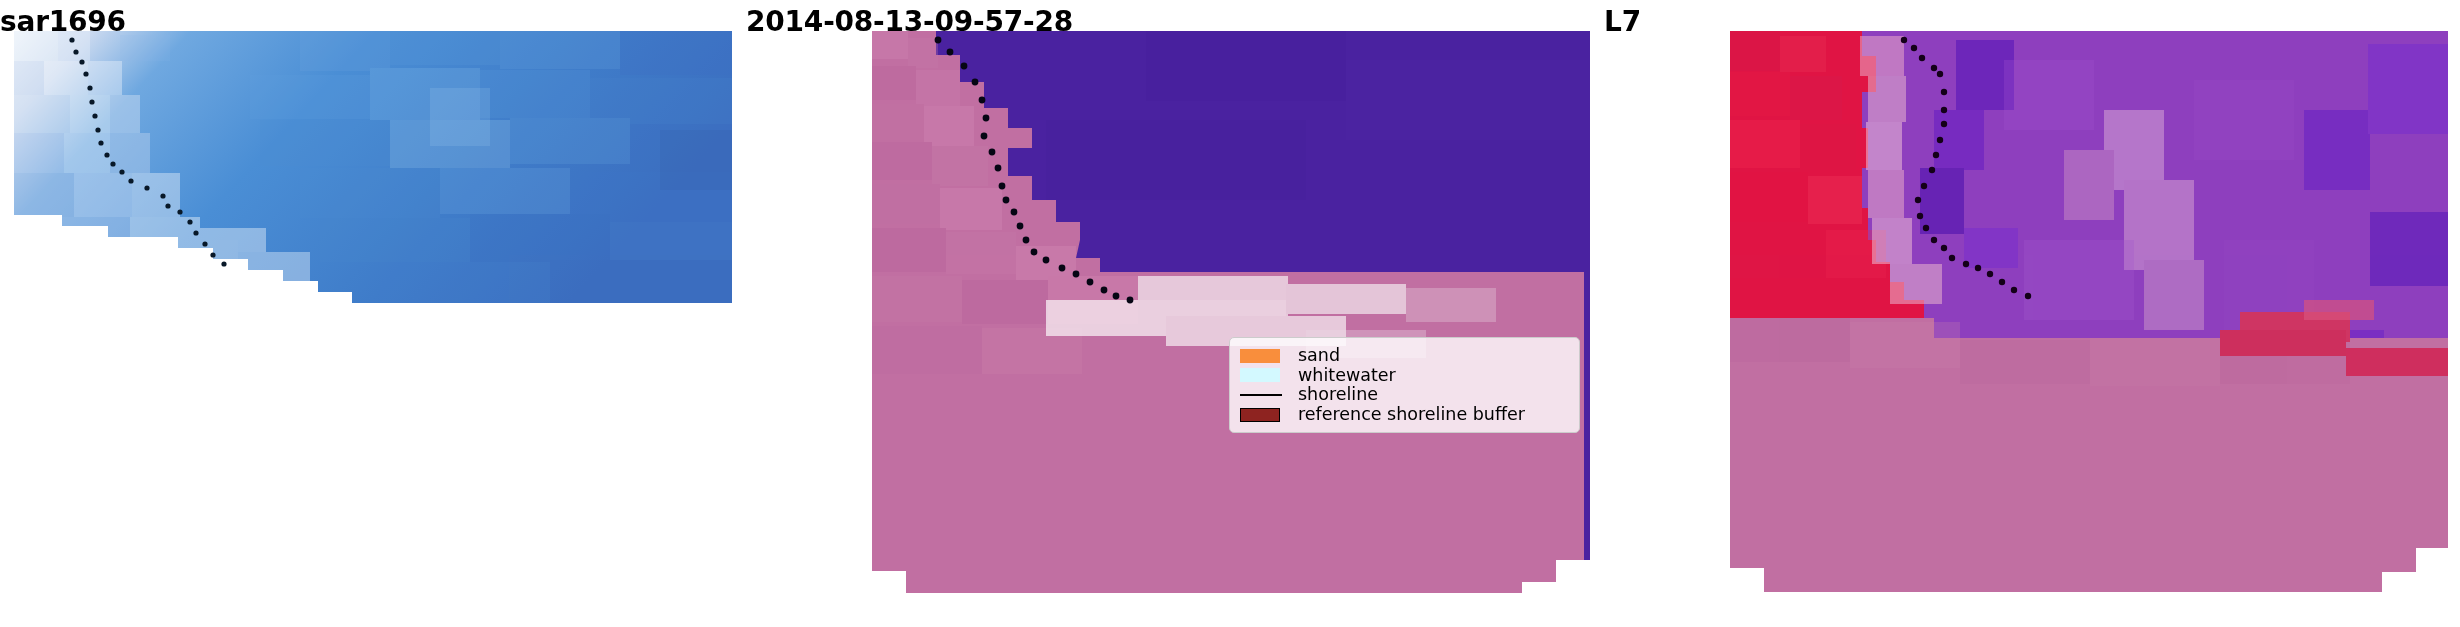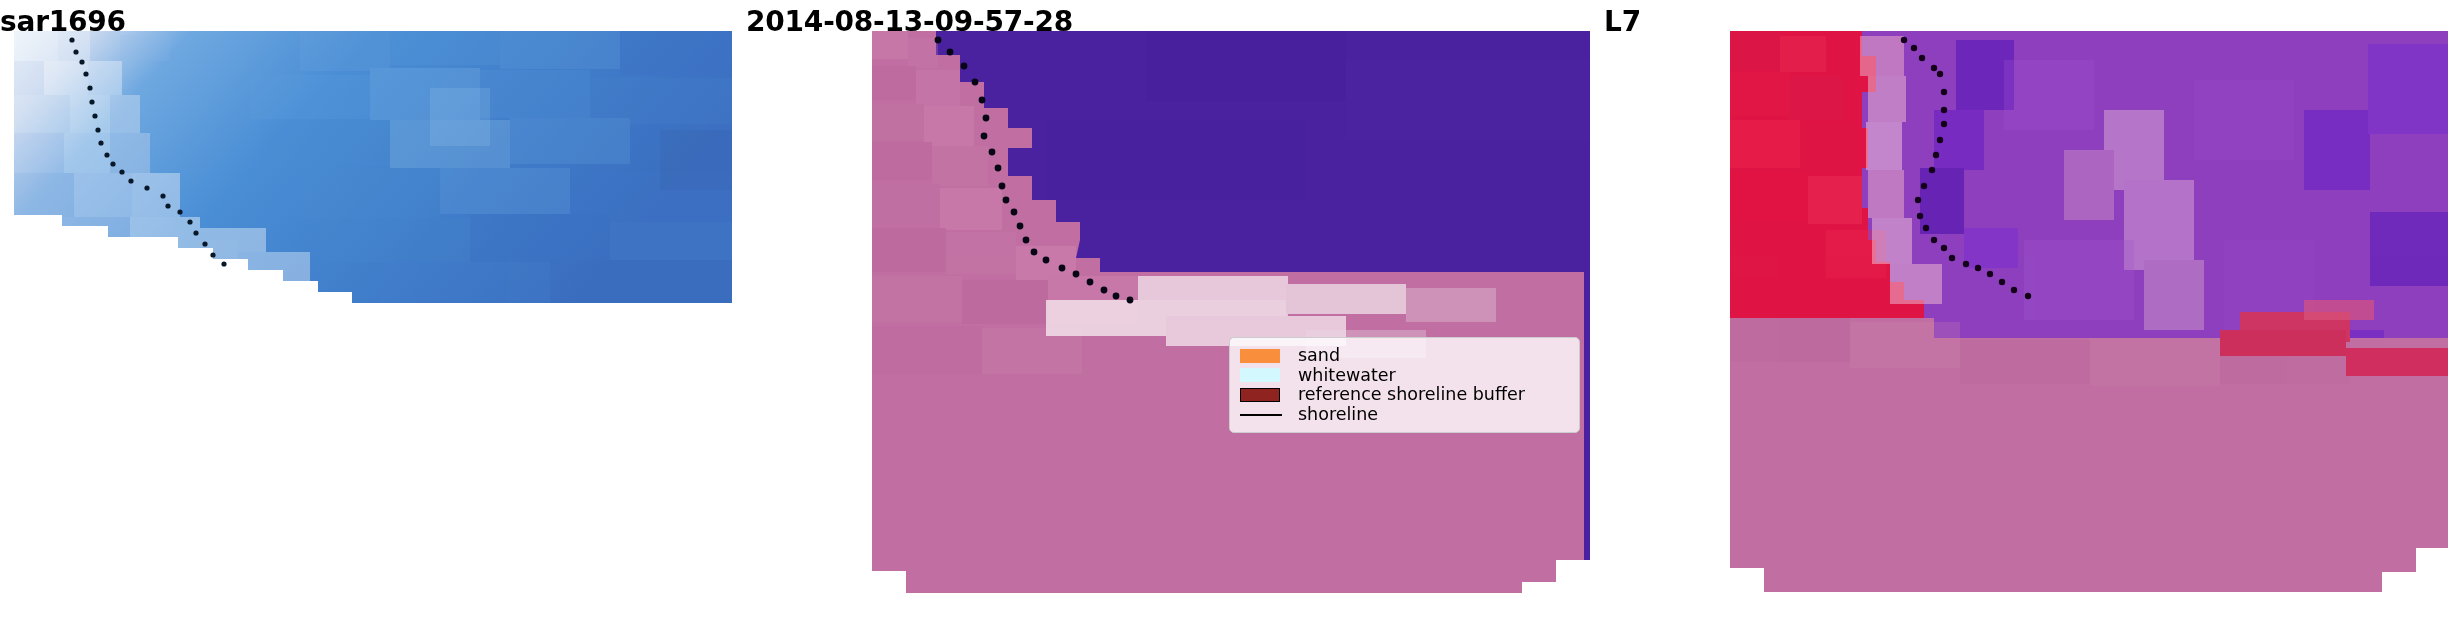--- a/index.html
+++ b/index.html
@@ -404,27 +404,27 @@
     <div class="legend-row">
       <span class="legend-swatch-wrap">
         <span class="legend-swatch" style="background:#d3f9ff;"></span>
       </span>
       <span class="legend-label">whitewater</span>
     </div>
 
 
     <div class="legend-row">
       <span class="legend-swatch-wrap">
+        <span class="legend-line"></span>
+      </span>
+      <span class="legend-label">shoreline</span>
+    </div>
+
+    <div class="legend-row">
+      <span class="legend-swatch-wrap">
         <span class="legend-swatch outlined" style="background:#8e2320;"></span>
       </span>
       <span class="legend-label">reference shoreline buffer</span>
     </div>
 
-    <div class="legend-row">
-      <span class="legend-swatch-wrap">
-        <span class="legend-line"></span>
-      </span>
-      <span class="legend-label">shoreline</span>
-    </div>
-
   </div>
 
 </div>
 
 </body></html>

